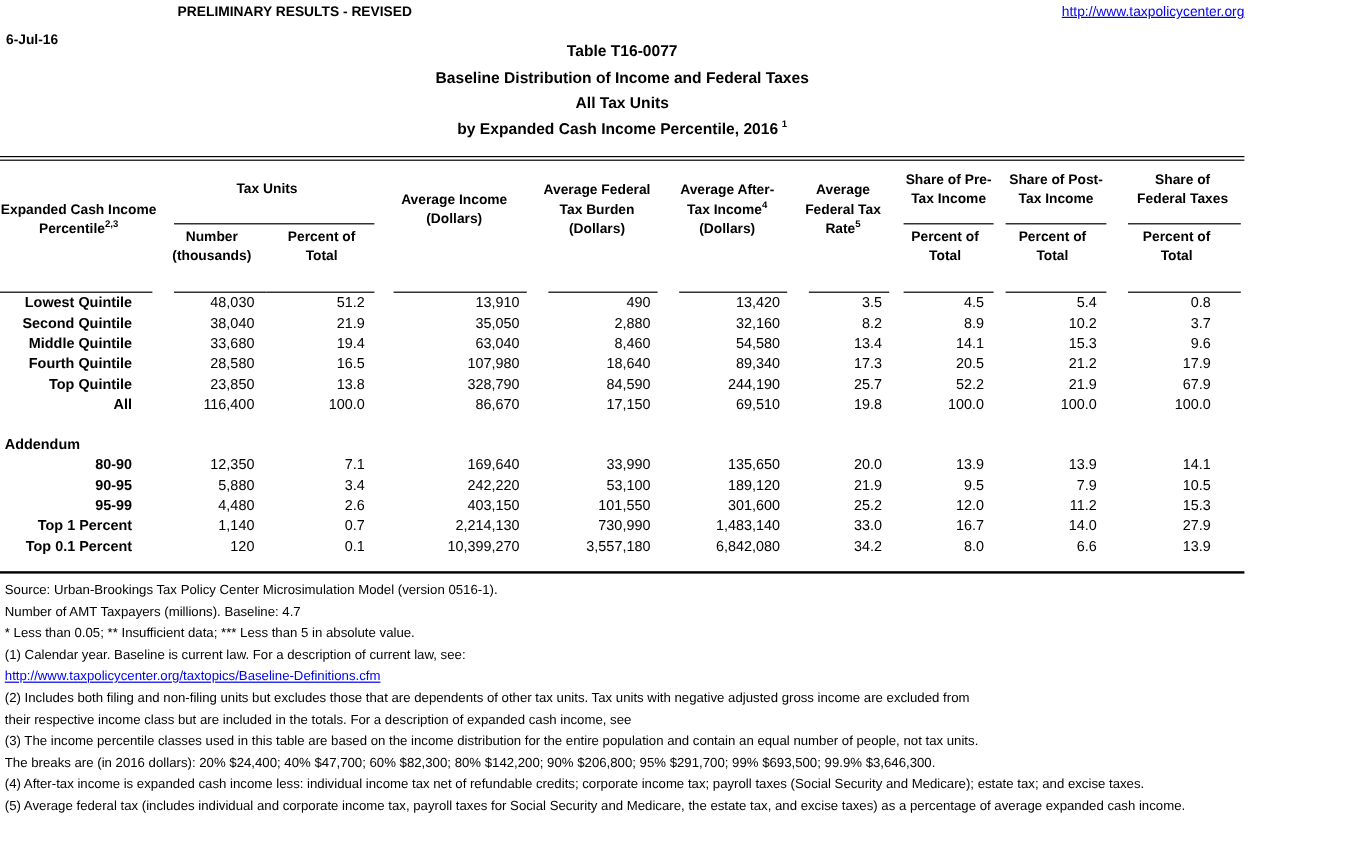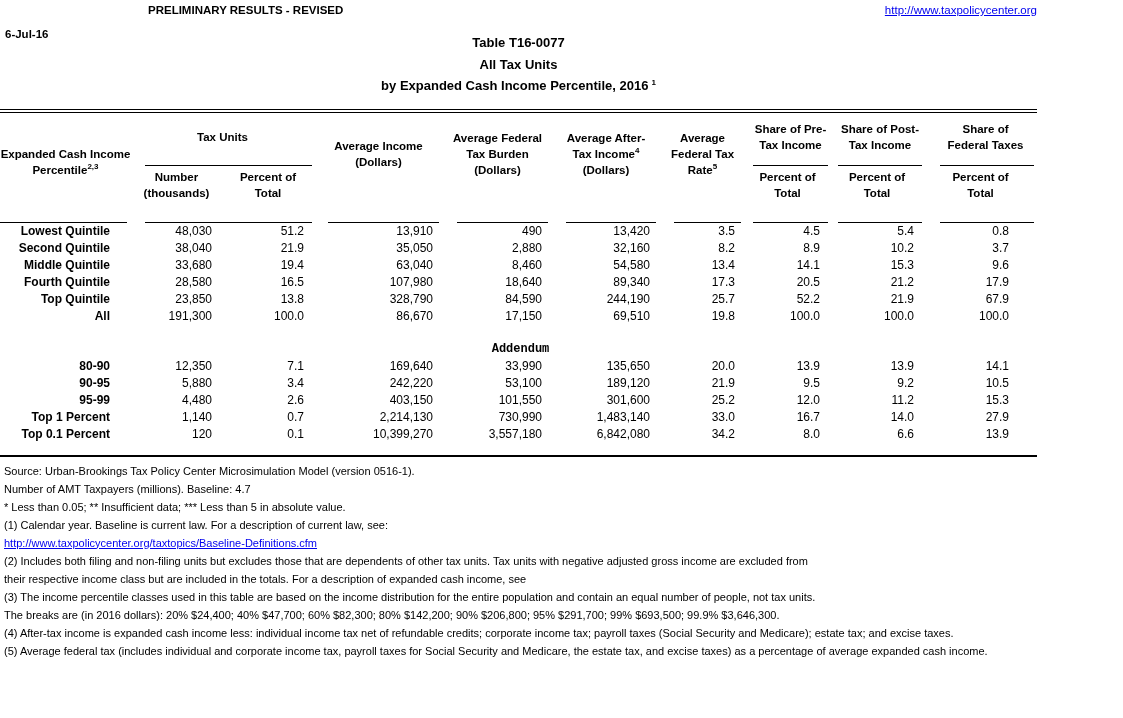--- a/index.html
+++ b/index.html
@@ -48,37 +48,38 @@
   .h-p9::after{left:8px;right:2px;}
   .h-p10::after{left:16px;right:3px;}
   sup{font-size:8px;line-height:0;}
   sup.sp{margin-left:3px;}
 
   tbody td{font-size:12px;height:17px;line-height:17px;}
   td.label{text-align:right;padding-right:21px;font-weight:bold;}
   td.num{text-align:right;padding-right:10px;}
   td.num.last{padding-right:28px;}
   tr.spacer td{height:16px;}
-  td.addendum{font-weight:bold;text-align:center;padding-left:4px;font-family:Liberation Mono, monospace;}
+  td.addendum{font-weight:bold;text-align:left;padding-left:4px;}
 
   
   .footnotes{margin-top:5px;font-size:11px;line-height:18px;padding-left:4px;}
   .fn{white-space:nowrap;}
 </style>
 </head>
 <body>
 
 <div class="top-bar">
   <span class="top-date">6-Jul-16</span>
   <span class="top-status">PRELIMINARY RESULTS - REVISED</span>
   <a class="link top-link">http://www.taxpolicycenter.org</a>
 </div>
 
 <div class="titles">
   <div>Table T16-0077</div>
+  <div>Baseline Distribution of Income and Federal Taxes</div>
   <div>All Tax Units</div>
   <div><span>by Expanded Cash Income Percentile, 2016</span><sup class="sp">1</sup></div>
 </div>
 
 <div class="rule-double"></div>
 
 <table>
   <colgroup>
     <col style="width:131px">
       <col style="width:91px">
@@ -200,21 +201,21 @@
         <td class="num">84,590</td>
         <td class="num">244,190</td>
         <td class="num">25.7</td>
         <td class="num">52.2</td>
         <td class="num">21.9</td>
         <td class="num last">67.9</td>
       </tr>
 
       <tr>
         <td class="label">All</td>
-        <td class="num">191,300</td>
+        <td class="num">116,400</td>
         <td class="num">100.0</td>
         <td class="num">86,670</td>
         <td class="num">17,150</td>
         <td class="num">69,510</td>
         <td class="num">19.8</td>
         <td class="num">100.0</td>
         <td class="num">100.0</td>
         <td class="num last">100.0</td>
       </tr>
     </tbody>
@@ -245,21 +246,21 @@
 
       <tr>
         <td class="label">90-95</td>
         <td class="num">5,880</td>
         <td class="num">3.4</td>
         <td class="num">242,220</td>
         <td class="num">53,100</td>
         <td class="num">189,120</td>
         <td class="num">21.9</td>
         <td class="num">9.5</td>
-        <td class="num">9.2</td>
+        <td class="num">7.9</td>
         <td class="num last">10.5</td>
       </tr>
 
       <tr>
         <td class="label">95-99</td>
         <td class="num">4,480</td>
         <td class="num">2.6</td>
         <td class="num">403,150</td>
         <td class="num">101,550</td>
         <td class="num">301,600</td>

